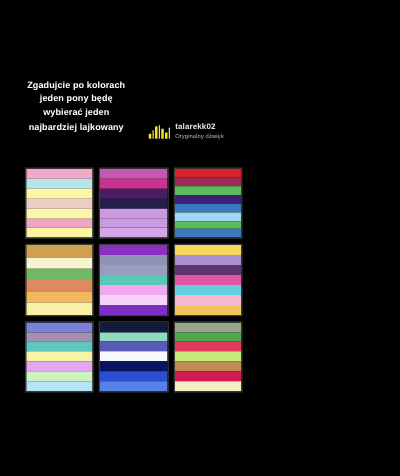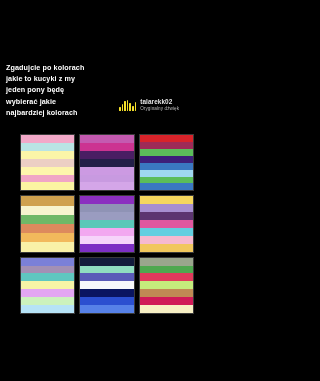--- a/index.html
+++ b/index.html
@@ -14,21 +14,21 @@
     width:214px; height:381px;
     background:#000000;
   }
 
   
   #caption {
     position:absolute;
     left:6px;
     top:62px;
     width:110px;
-    text-align:left;
+    text-align:center;
     color:#ffffff;
     font-size:7.2px;
     font-weight:bold;
     line-height:11.2px;
     letter-spacing:0.1px;
     text-shadow:0 0 1px rgba(0,0,0,.9);
   }
   #caption .ln { display:block; white-space:nowrap; }
 
   
@@ -94,24 +94,23 @@
   }
   .card .stripe { width:100%; flex:1 1 auto; }
 </style>
 </head>
 <body style="background: rgb(0, 0, 0);">
 
 <div id="screen">
 
   <div id="caption">
     <span class="ln">Zgadujcie po kolorach</span>
-    <span class="ln">jakie to kucyki z my</span>
     <span class="ln">jeden pony będę</span>
-    <span class="ln">wybierać jakie</span>
-    <span class="ln">najbardziej kolorach</span>
+    <span class="ln">wybierać jeden</span>
+    <span class="ln">najbardziej lajkowany</span>
   </div>
 
   <div id="sound-row">
     <span id="eq">
       <i></i>
         <i></i>
         <i></i>
         <i></i>
         <i></i>
         <i></i>

